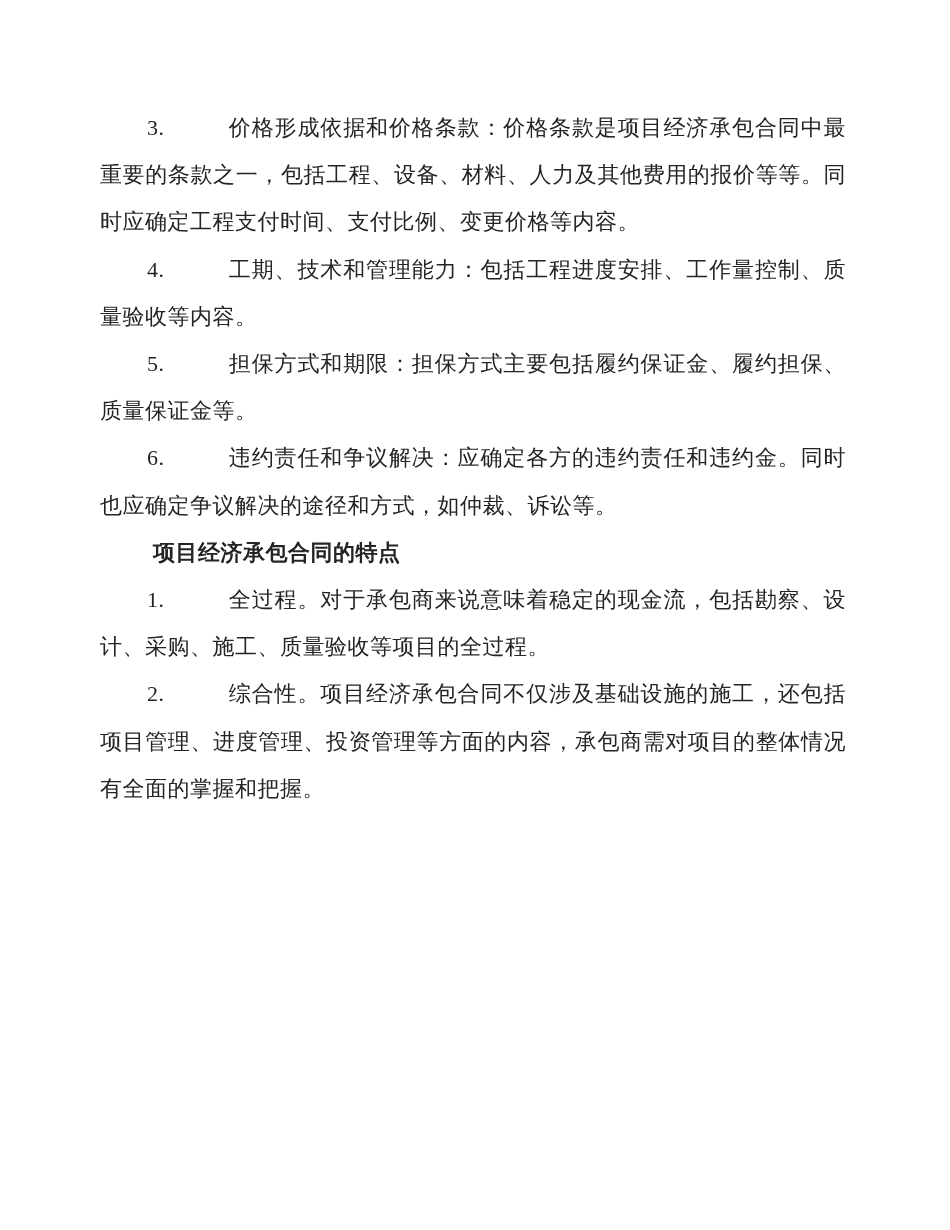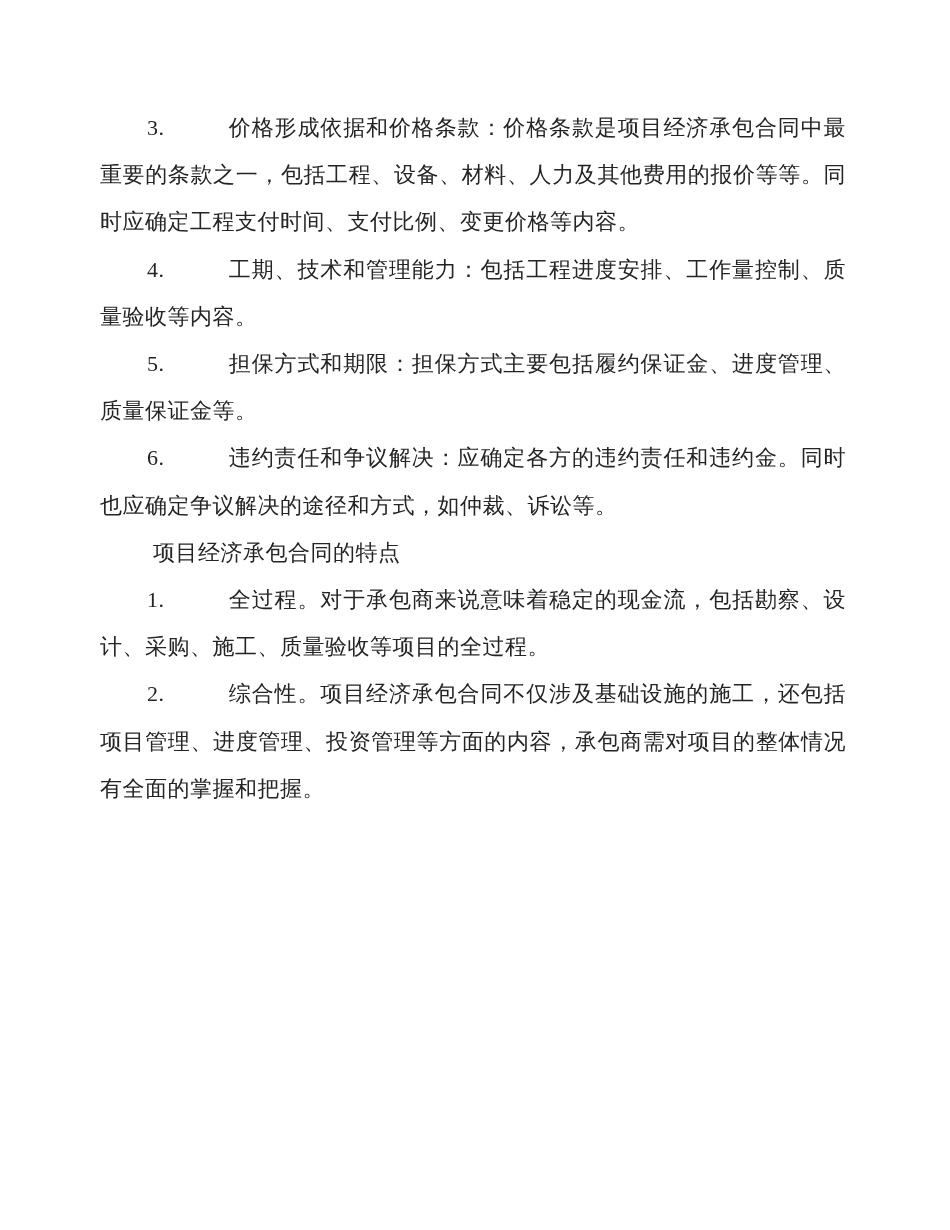--- a/index.html
+++ b/index.html
@@ -34,36 +34,36 @@
   }
   .para .tab {
     display: inline-block;
     width: 64px;
     height: 1px;
   }
   .section-heading {
     margin: 0;
     font-size: 22px;
     line-height: 47.2px;
-    font-weight: normal;
+    font-weight: bold;
     text-indent: 53px;
     letter-spacing: 0.5px;
   }
 </style>
 </head>
 <body>
 
 <div class="page">
   <div class="content">
 
     <p class="para"><span class="num">3.</span><span class="tab"></span><span>价格形成依据和价格条款：价格条款是项目经济承包合同中最重要的条款之一，包括工程、设备、材料、人力及其他费用的报价等等。同时应确定工程支付时间、支付比例、变更价格等内容。</span></p>
 
     <p class="para"><span class="num">4.</span><span class="tab"></span><span>工期、技术和管理能力：包括工程进度安排、工作量控制、质量验收等内容。</span></p>
 
-    <p class="para"><span class="num">5.</span><span class="tab"></span><span>担保方式和期限：担保方式主要包括履约保证金、进度管理、质量保证金等。</span></p>
+    <p class="para"><span class="num">5.</span><span class="tab"></span><span>担保方式和期限：担保方式主要包括履约保证金、履约担保、质量保证金等。</span></p>
 
     <p class="para"><span class="num">6.</span><span class="tab"></span><span>违约责任和争议解决：应确定各方的违约责任和违约金。同时也应确定争议解决的途径和方式，如仲裁、诉讼等。</span></p>
 
 
     <p class="section-heading">项目经济承包合同的特点</p>
 
     <p class="para"><span class="num">1.</span><span class="tab"></span><span>全过程。对于承包商来说意味着稳定的现金流，包括勘察、设计、采购、施工、质量验收等项目的全过程。</span></p>
 
     <p class="para"><span class="num">2.</span><span class="tab"></span><span>综合性。项目经济承包合同不仅涉及基础设施的施工，还包括项目管理、进度管理、投资管理等方面的内容，承包商需对项目的整体情况有全面的掌握和把握。</span></p>
 

